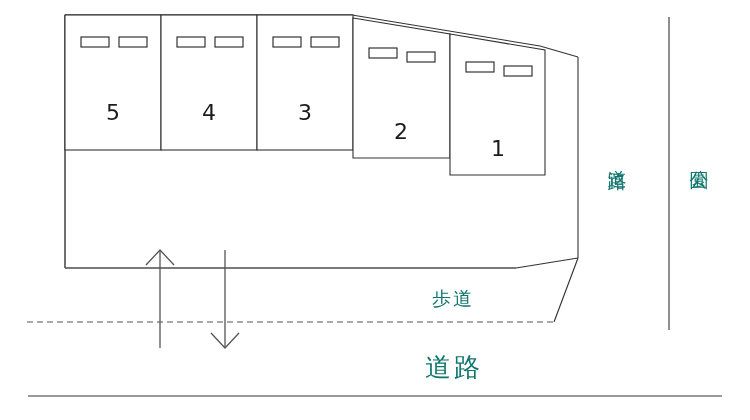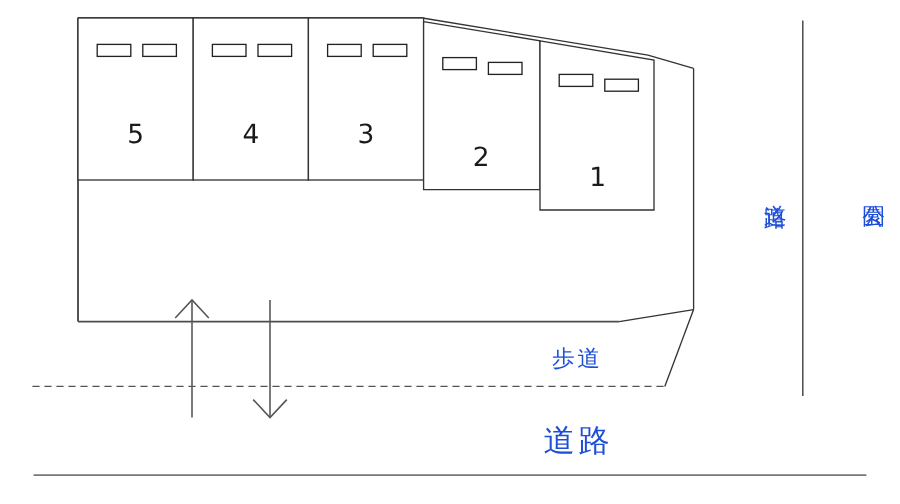--- a/index.html
+++ b/index.html
@@ -29,22 +29,21 @@
     user-select: none;
   }
   .unit-num {
     font-size: 22px;
     font-weight: 400;
     text-align: center;
     font-family: "DejaVu Sans", "Liberation Sans", sans-serif;
   }
   .jp {
     font-family: "DejaVu Sans", "Liberation Sans", sans-serif;
-    color: #1d4ed8;
-    margin-left: 28px;
+    color: #0f766e;
   }
   .jp-vertical {
     writing-mode: vertical-rl;
     text-orientation: upright;
     letter-spacing: 2px;
     line-height: 1;
   }
 </style>
 </head>
 <body>

